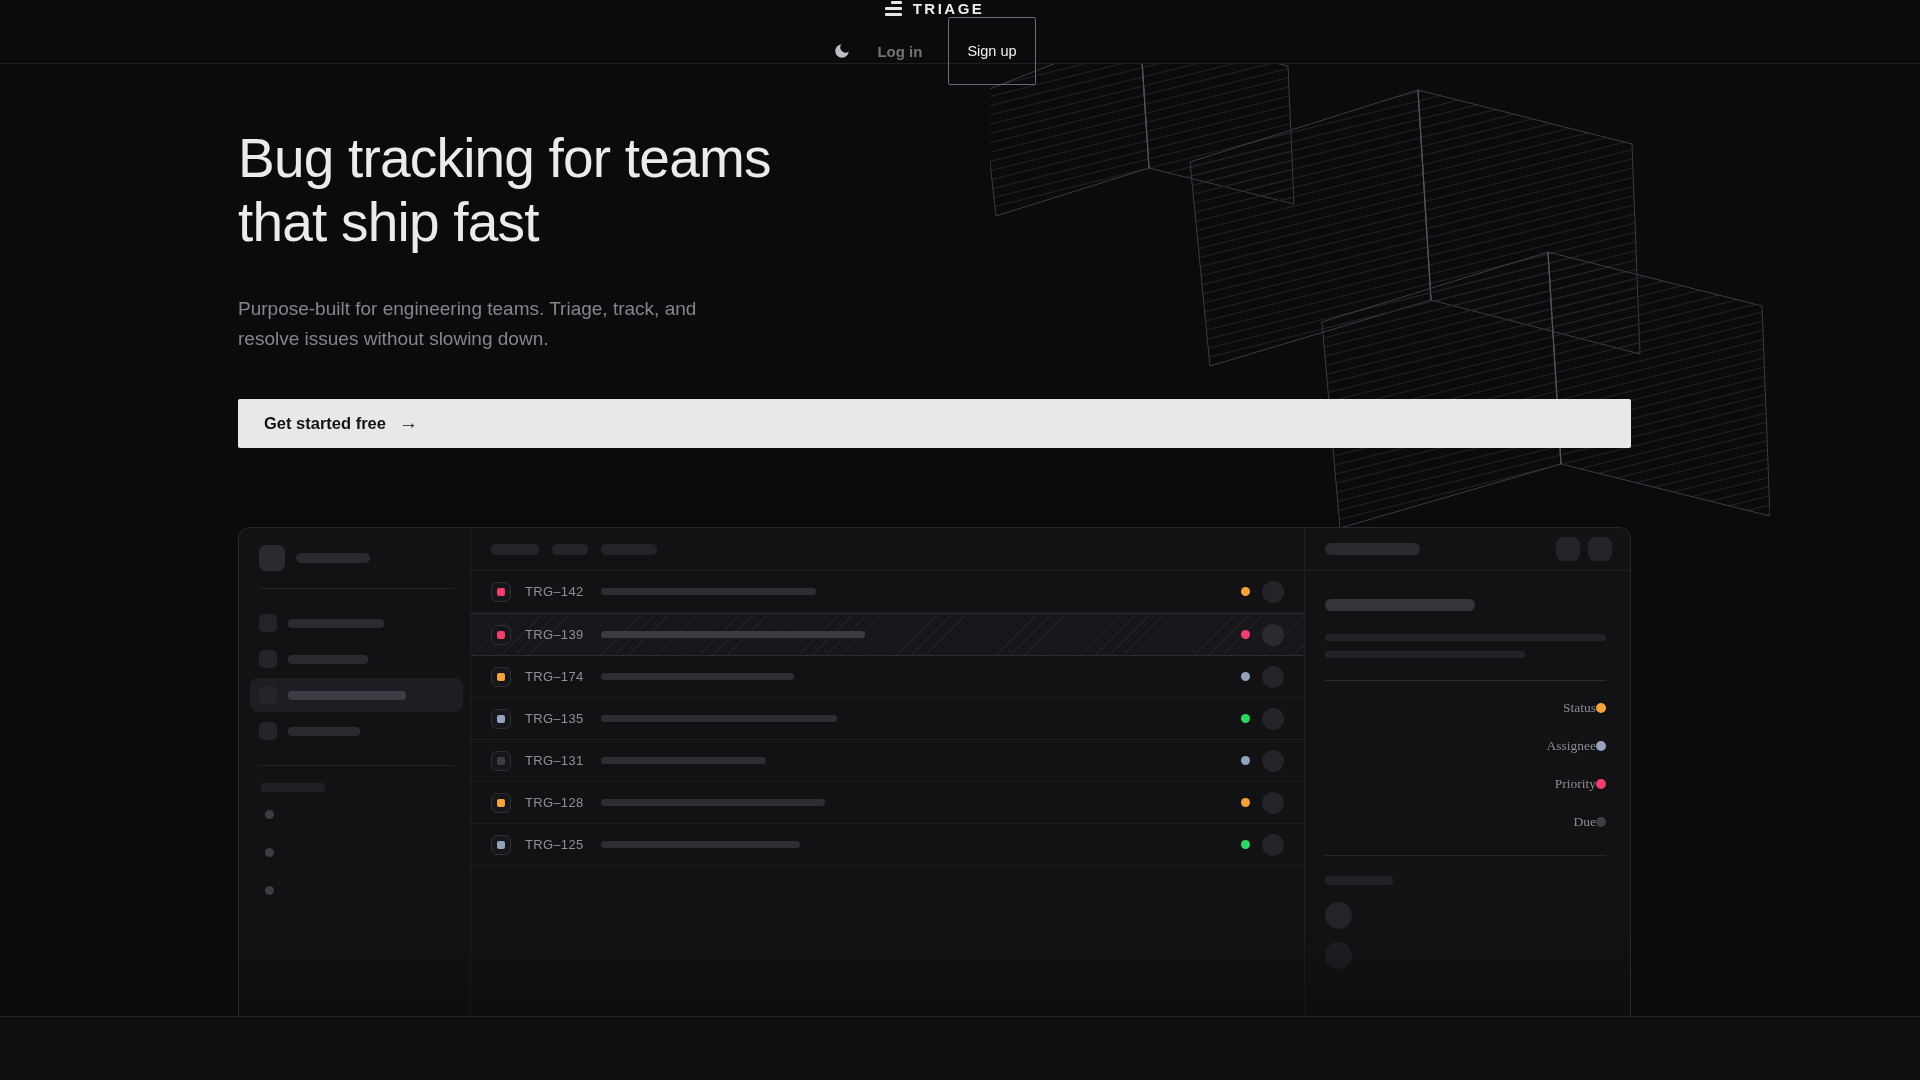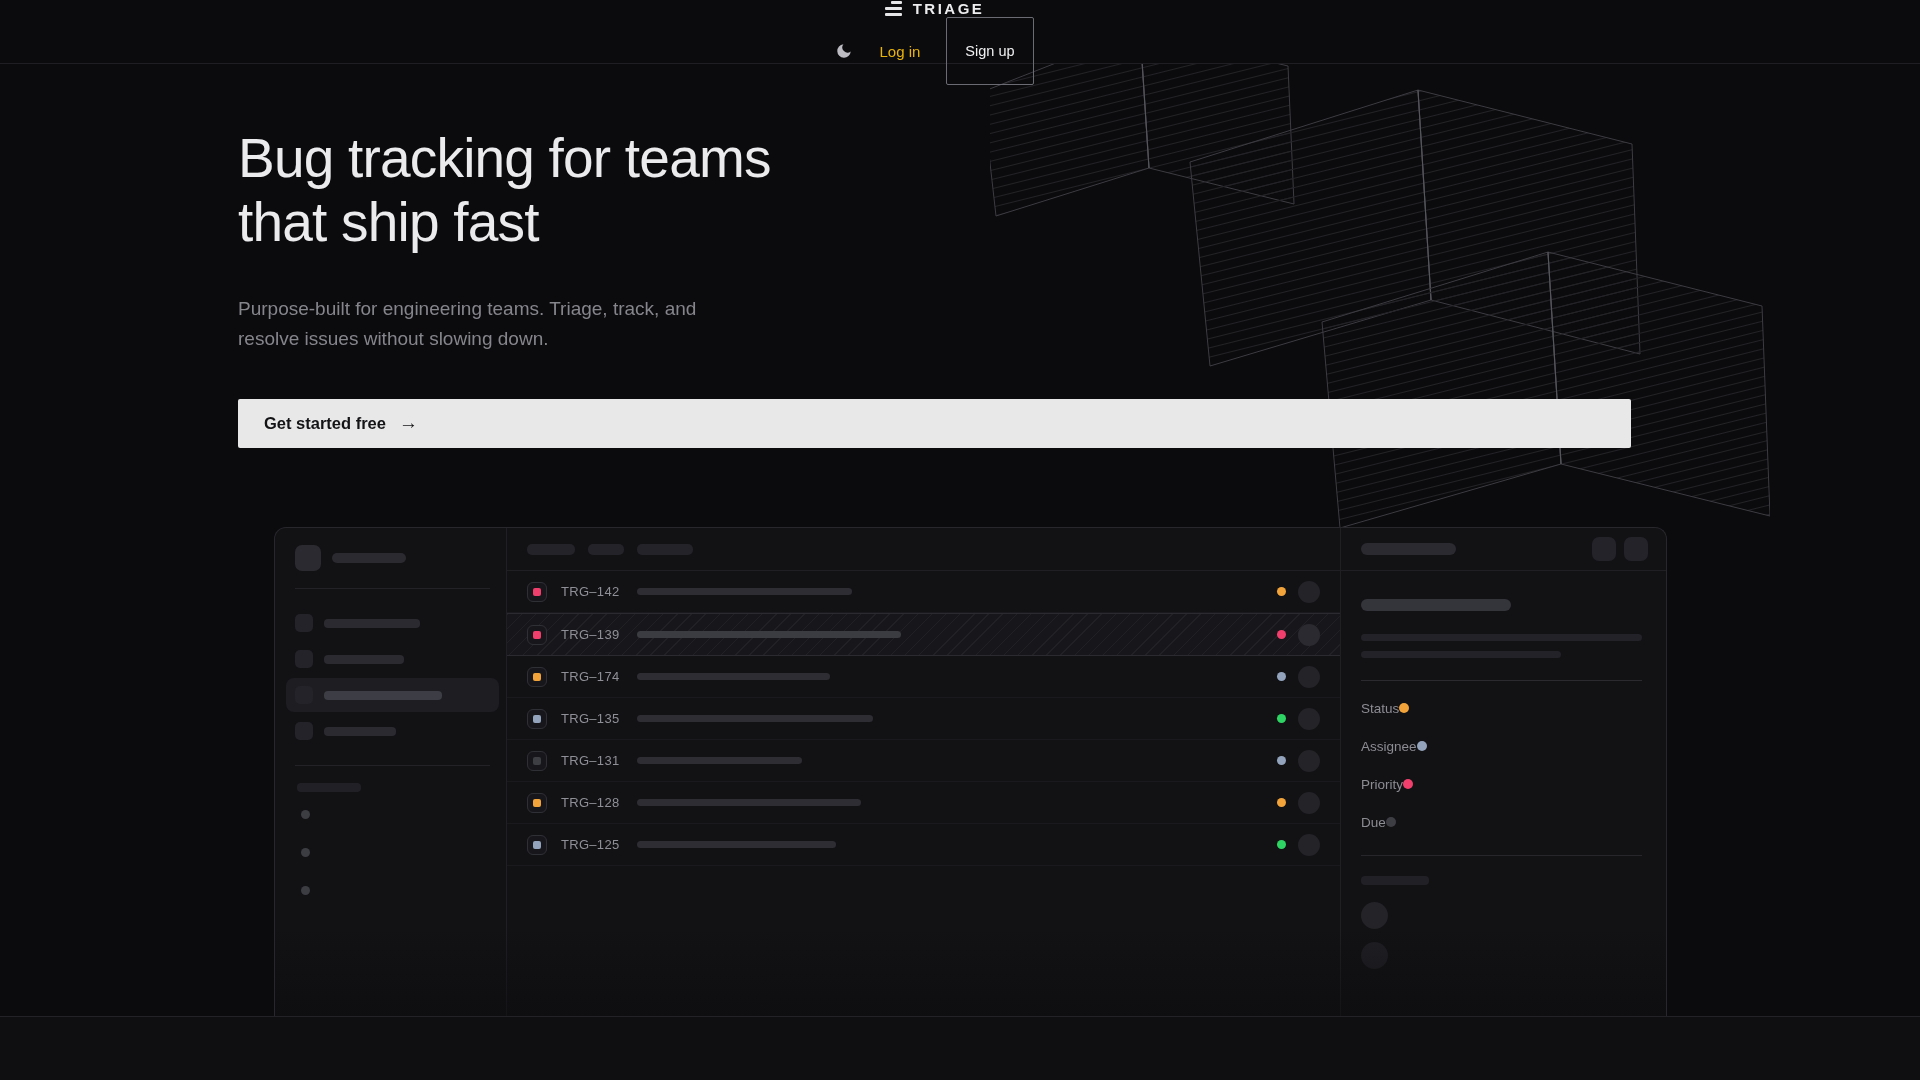--- a/index.html
+++ b/index.html
@@ -19,33 +19,33 @@
   .header-inner { position:absolute; left:238px; right:289px; top:0; height:64px; display:flex; align-items:center; justify-content:space-between;flex-direction:column; }
   .brand { display:flex; align-items:center; gap:11px; cursor:pointer; text-decoration:none; }
   .brand-icon { width:17px; display:flex; flex-direction:column; gap:3px; align-items:flex-end; }
   .brand-icon i { display:block; height:3px; border-radius:1px; background:#e6e6e9; }
   .brand-icon i:nth-child(1){ width:11px; }
   .brand-icon i:nth-child(2){ width:17px; }
   .brand-icon i:nth-child(3){ width:17px; }
   .brand-name { font-size:15px; font-weight:700; letter-spacing:2.5px; color:#ededf0; }
   .header-nav { display:flex; align-items:center; gap:26px; }
   .theme-toggle { background:none; border:none; cursor:pointer; display:flex; align-items:center; }
-  .login-link { font-size:15px; color:#eab308; text-decoration:none; cursor:pointer; }
+  .login-link { font-size:15px; color:#737373; text-decoration:none; cursor:pointer;font-weight:bold; }
   .signup-btn { background:transparent; border:1px solid #6b6b73; color:#f1f1f3; font-size:14.5px; font-family:inherit; padding:25px 18px; border-radius:2px; cursor:pointer; }
 
   
   .hero-title { position:absolute; top:126px; font-size:55px; line-height:64px; font-weight:500; letter-spacing:-0.8px; color:#ebebed; z-index:2; }
   .hero-sub { position:absolute; top:294px; max-width:474px; font-size:19px; line-height:30px; color:#85858c; z-index:2; }
   .cta-btn { position:absolute; top:399px; height:49px; display:inline-flex; align-items:center; gap:13px; padding:0 26px; background:#e8e8e9; color:#141417; border:none; border-radius:2px; font-family:inherit; font-size:16.5px; font-weight:700; cursor:pointer; z-index:2; }
   .cta-arrow { font-size:19px; font-weight:400; line-height:1; transform:translateY(-1px); }
 
   
   .mockup { position:absolute; left:238px; top:527px; width:1393px; height:489px;
     background:#121215; border:1px solid #27272c; border-bottom:none; border-radius:12px 12px 0 0;
-    display:flex; overflow:hidden; z-index:2;margin-left:36px; }
+    display:flex; overflow:hidden; z-index:2; }
   .mockup::after { content:""; position:absolute; left:0; right:0; bottom:0; height:90px;
     background:linear-gradient(180deg, rgba(11,11,13,0) 0%, rgba(11,11,13,0.55) 100%); pointer-events:none; }
 
   
   .mk-sidebar { width:232px; border-right:1px solid #1f1f24; padding:17px 16px 0 20px; flex:none; }
   .ws-row { display:flex; align-items:center; gap:11px; }
   .ws-avatar { width:26px; height:26px; border-radius:7px; background:#2a2a30; }
   .ws-pill { width:74px; height:10px; border-radius:5px; background:#2a2a30; }
   .mk-divider { height:1px; background:#222227; margin:17px 0; }
   .nav-item { display:flex; align-items:center; gap:11px; height:34px; padding:0 9px; margin:2px -9px; border-radius:8px; }
@@ -79,21 +79,21 @@
   .mk-detail { width:326px; flex:none; border-left:1px solid #1f1f24; display:flex; flex-direction:column; }
   .detail-header { height:43px; flex:none; border-bottom:1px solid #1f1f24; display:flex; align-items:center; padding:0 18px 0 20px; }
   .dh-pill { width:95px; height:12px; border-radius:6px; background:#2a2a30; }
   .dh-spacer { flex:1; }
   .dh-btn { width:24px; height:24px; border-radius:7px; background:#232329; border:none; margin-left:8px; }
   .detail-body { padding:28px 24px 0 20px; }
   .dt-title-pill { width:150px; height:12px; border-radius:6px; background:#34343b; }
   .dt-bar1 { margin-top:23px; height:7px; border-radius:4px; background:#222228; width:100%; }
   .dt-bar2 { margin-top:10px; height:7px; border-radius:4px; background:#222228; width:71%; }
   .dt-divider { height:1px; background:#2a2a2f; margin:22px 0 8px 0; }
-  .field { display:flex; align-items:center; justify-content:flex-start; height:38px; }
+  .field { display:flex; align-items:center; justify-content:flex-end; height:38px;font-family:Liberation Serif, serif; }
   .field-label { font-size:13.5px; color:#8c8c93; }
   .field-dot { width:10px; height:10px; border-radius:50%; }
   .dt-divider2 { height:1px; background:#26262b; margin:14px 0 20px 0; }
   .dt-label-pill { width:68px; height:9px; border-radius:4px; background:#202026; }
   .dt-avatar { width:27px; height:27px; border-radius:50%; background:#232328; margin-top:17px; }
   .dt-avatar.dim { background:#1f1f24; margin-top:13px; }
 
   
   .section-divider { position:absolute; top:1016px; left:0; width:1920px; height:1px; background:#232327; z-index:4; }
   .footer-section { position:absolute; top:1017px; left:0; width:1920px; height:63px; background:#0f0f11; z-index:4; }

